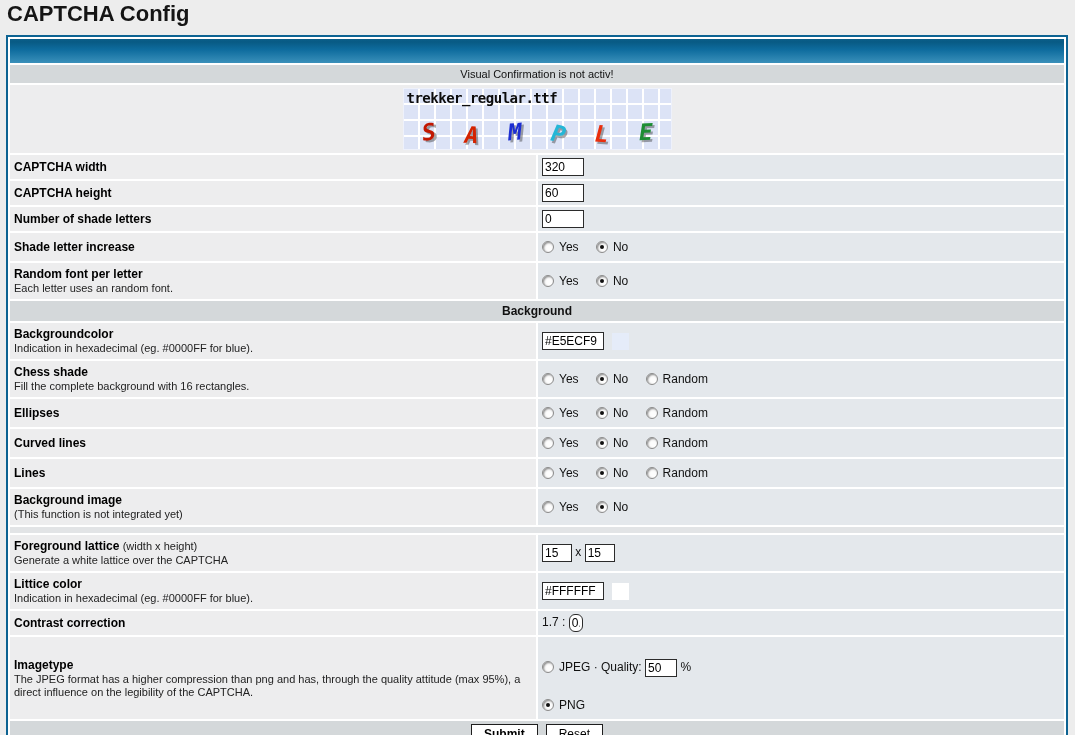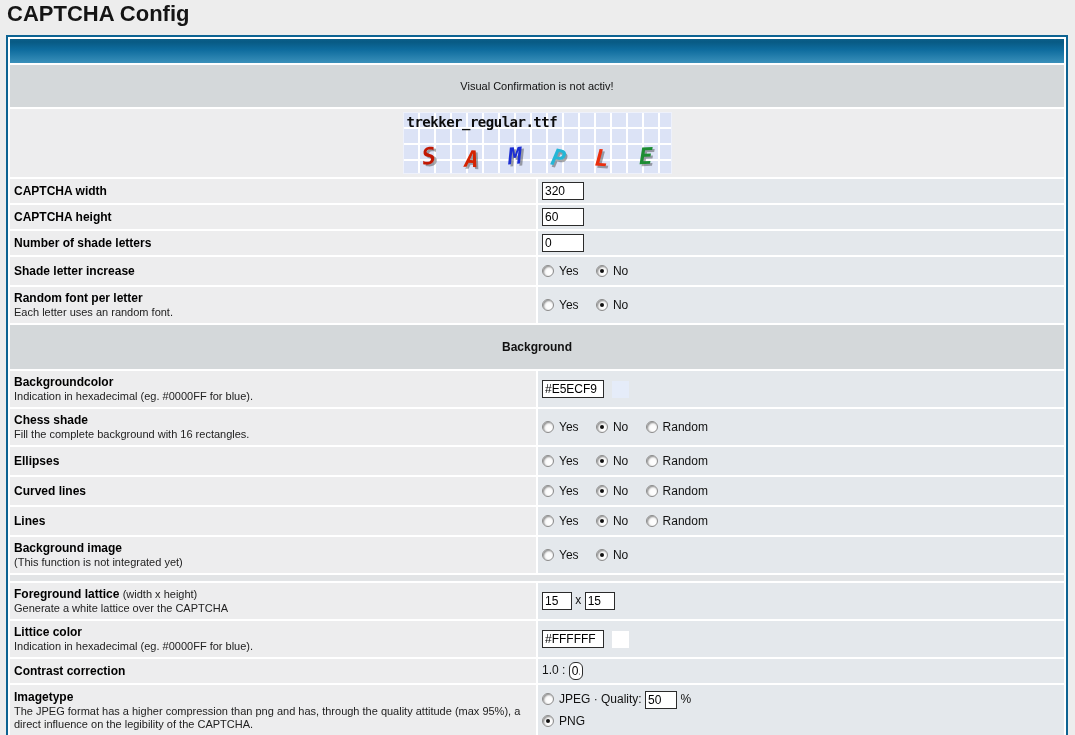--- a/index.html
+++ b/index.html
@@ -24,21 +24,21 @@
     background:#ffffff;
     table-layout:fixed;
   }
   td { font-size:12px; vertical-align:middle; }
   td.header-bar {
     height:24px;
     background:linear-gradient(to bottom,#0b5f8a 0%,#085a84 12%,#0e6c9e 45%,#3a90ba 100%);
     padding:0;
   }
   td.sechead {
-    background:#d4d8da; text-align:center; font-size:11px; padding:15px 2px;
+    background:#d4d8da; text-align:center; font-size:11px; padding:3px 2px;
   }
   td.sechead.bold { font-weight:bold; font-size:12px; }
   td.preview-row { background:#ededee; padding:4px; text-align:center; }
   td.label-cell { background:#ededee; padding:4px 6px 4px 4px; width:532px; }
   td.ctrl-cell  { background:#e4e8ec; padding:3px 4px; }
   td.spacer-cell { background:#e2e4e6; height:6px; padding:0; line-height:0; }
   td.footer-cell { background:#d4d8da; text-align:center; padding:3px 2px 4px 2px; }
 
   .lbl { font-weight:bold; font-size:12px; color:#000; line-height:14px; }
   .lbl-note { font-weight:normal; font-size:11px; color:#222; }
@@ -62,21 +62,21 @@
     background:#fdfdfd; border:1px solid #8a8a8a;
     box-shadow: inset 1px 1px 2px rgba(90,90,90,.7), inset -1px -1px 1px #fff;
     vertical-align:-2px; margin-right:5px; position:relative; cursor:pointer;
   }
   .radio.checked::after {
     content:""; position:absolute; left:50%; top:50%;
     width:4px; height:4px; margin:-2px 0 0 -2px;
     border-radius:50%; background:#101010;
   }
   .radio-opt { display:inline-block; margin-right:14px; font-size:12px; color:#111; white-space:nowrap; }
-  .ctrl-line { line-height:22px; }
+  .ctrl-line { line-height:22px;margin-top:16px; }
 
   .btn {
     font:12px "Liberation Sans", sans-serif;
     background:#fff; border:1px solid #1e1e1e;
     padding:2px 12px; margin:0 4px; cursor:pointer; color:#000;
   }
   .btn.primary { font-weight:bold; }
 
   
   .captcha-box {
@@ -279,21 +279,21 @@
       <td class="ctrl-cell">
         <input class="txt w62" type="text" value="#FFFFFF" style=""><span class="swatch" style="background-color: rgb(255, 255, 255);"></span>
       </td>
     </tr>
 
     <tr>
       <td class="label-cell">
             <div class="lbl">Contrast correction</div>
           </td>
       <td class="ctrl-cell">
-        <span>1.0 :</span>
+        <span>1.7 :</span>
         <input class="txt w36" type="text" value="0.8" style="">
       </td>
     </tr>
 
     <tr>
       <td class="label-cell">
         <div class="lbl">Imagetype</div>
         <div class="sub">The JPEG format has a higher compression than png and has, through the quality attitude (max 95%), a direct influence on the legibility of the CAPTCHA.</div>
       </td>
       <td class="ctrl-cell">

